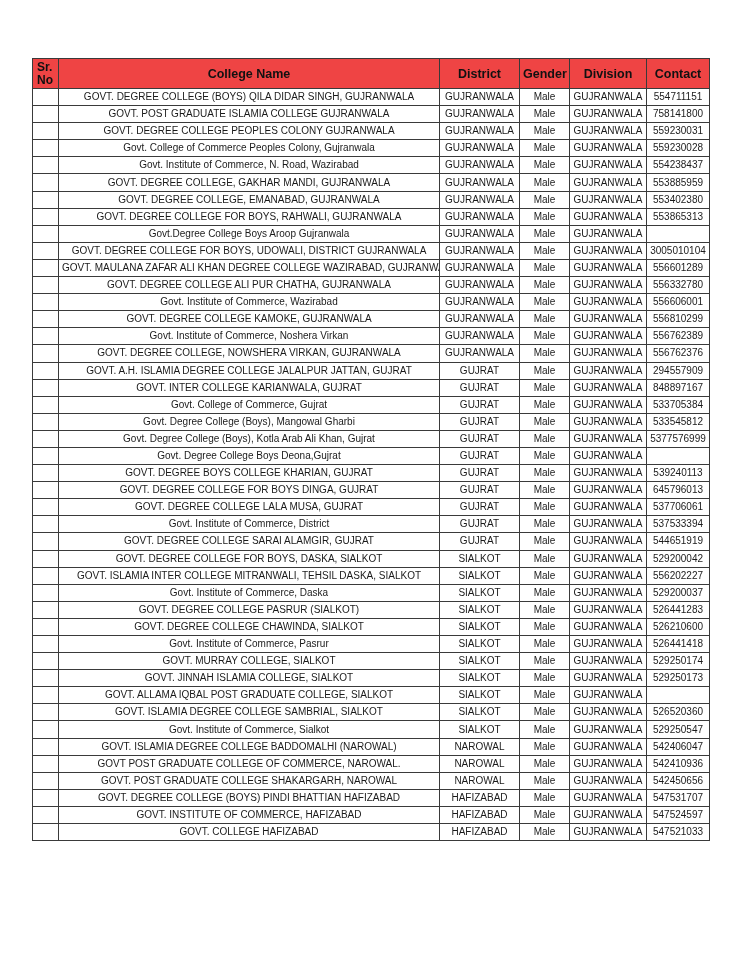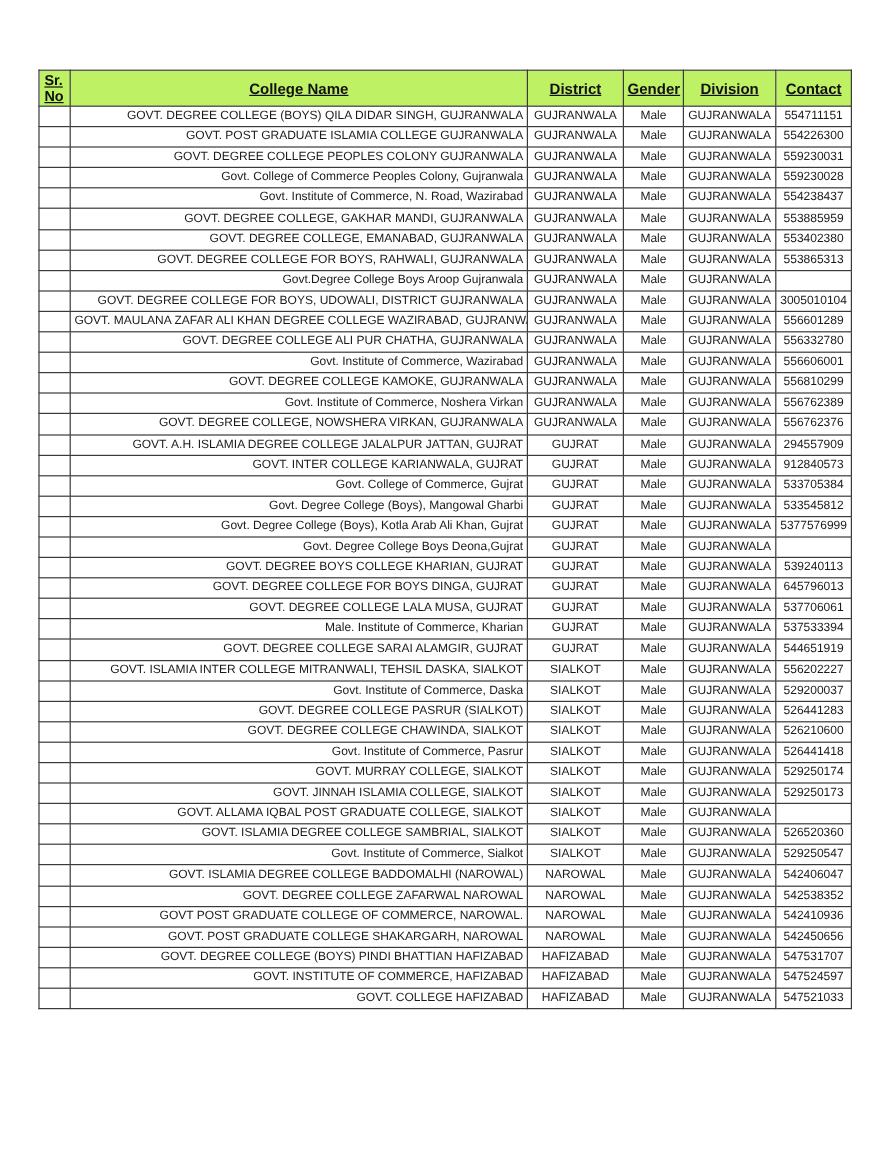--- a/index.html
+++ b/index.html
@@ -1,23 +1,23 @@
 <!DOCTYPE html>
 <html><head>
 <meta charset="utf-8">
 <style>
   html, body { margin: 0; padding: 0; background: #ffffff; }
   body { width: 742px; height: 960px; position: relative; overflow: hidden; font-family: "Liberation Sans", "DejaVu Sans", sans-serif; color: #1a1a1a; }
   .sheet { position: absolute; left: 32px; top: 58px; width: 677px; }
   table { border-collapse: collapse; width: 677px; table-layout: fixed; }
   th, td { border: 1px solid #3a3a3a; padding: 0 3px; white-space: nowrap; overflow: hidden; }
-  thead th { background: #bef264; font-weight: bold; font-size: 12.5px; color: #111; height: 29px; text-align: center; border-width: 1.5px; text-decoration: underline; }
+  thead th { background: #ef4444; font-weight: bold; font-size: 12.5px; color: #111; height: 29px; text-align: center; border-width: 1.5px; }
   thead th.sr { font-size: 12px; line-height: 13px; text-align: left; padding-left: 4px; }
   tbody td { font-size: 10px; height: 16.1px; line-height: 16px; }
-  td.name { text-align: right; padding-left: 3px; }
+  td.name { text-align: center; padding-left: 3px; }
   td.c { text-align: center; }
   col.c-sr { width: 26px; }
   col.c-name { width: 381px; }
   col.c-dist { width: 80px; }
   col.c-gen { width: 50px; }
   col.c-div { width: 77px; }
   col.c-con { width: 63px; }
   tbody tr { background: #fff; }
 </style>
 </head>
@@ -51,21 +51,21 @@
           <td class="c">Male</td>
           <td class="c">GUJRANWALA</td>
           <td class="c">554711151</td>
         </tr>
         <tr>
           <td class="c"></td>
           <td class="name">GOVT. POST GRADUATE ISLAMIA COLLEGE GUJRANWALA</td>
           <td class="c">GUJRANWALA</td>
           <td class="c">Male</td>
           <td class="c">GUJRANWALA</td>
-          <td class="c">554226300</td>
+          <td class="c">758141800</td>
         </tr>
         <tr>
           <td class="c"></td>
           <td class="name">GOVT. DEGREE COLLEGE PEOPLES COLONY GUJRANWALA</td>
           <td class="c">GUJRANWALA</td>
           <td class="c">Male</td>
           <td class="c">GUJRANWALA</td>
           <td class="c">559230031</td>
         </tr>
         <tr>
@@ -179,21 +179,21 @@
           <td class="c">Male</td>
           <td class="c">GUJRANWALA</td>
           <td class="c">294557909</td>
         </tr>
         <tr>
           <td class="c"></td>
           <td class="name">GOVT. INTER COLLEGE KARIANWALA, GUJRAT</td>
           <td class="c">GUJRAT</td>
           <td class="c">Male</td>
           <td class="c">GUJRANWALA</td>
-          <td class="c">912840573</td>
+          <td class="c">848897167</td>
         </tr>
         <tr>
           <td class="c"></td>
           <td class="name">Govt. College of Commerce, Gujrat</td>
           <td class="c">GUJRAT</td>
           <td class="c">Male</td>
           <td class="c">GUJRANWALA</td>
           <td class="c">533705384</td>
         </tr>
         <tr>
@@ -239,33 +239,41 @@
         <tr>
           <td class="c"></td>
           <td class="name">GOVT. DEGREE COLLEGE LALA MUSA, GUJRAT</td>
           <td class="c">GUJRAT</td>
           <td class="c">Male</td>
           <td class="c">GUJRANWALA</td>
           <td class="c">537706061</td>
         </tr>
         <tr>
           <td class="c"></td>
-          <td class="name">Male. Institute of Commerce, Kharian</td>
+          <td class="name">Govt. Institute of Commerce, District</td>
           <td class="c">GUJRAT</td>
           <td class="c">Male</td>
           <td class="c">GUJRANWALA</td>
           <td class="c">537533394</td>
         </tr>
         <tr>
           <td class="c"></td>
           <td class="name">GOVT. DEGREE COLLEGE SARAI ALAMGIR, GUJRAT</td>
           <td class="c">GUJRAT</td>
           <td class="c">Male</td>
           <td class="c">GUJRANWALA</td>
           <td class="c">544651919</td>
+        </tr>
+        <tr>
+          <td class="c"></td>
+          <td class="name">GOVT. DEGREE COLLEGE FOR BOYS, DASKA, SIALKOT</td>
+          <td class="c">SIALKOT</td>
+          <td class="c">Male</td>
+          <td class="c">GUJRANWALA</td>
+          <td class="c">529200042</td>
         </tr>
         <tr>
           <td class="c"></td>
           <td class="name">GOVT. ISLAMIA INTER COLLEGE MITRANWALI, TEHSIL DASKA, SIALKOT</td>
           <td class="c">SIALKOT</td>
           <td class="c">Male</td>
           <td class="c">GUJRANWALA</td>
           <td class="c">556202227</td>
         </tr>
         <tr>
@@ -340,28 +348,20 @@
           <td class="c">GUJRANWALA</td>
           <td class="c">529250547</td>
         </tr>
         <tr>
           <td class="c"></td>
           <td class="name">GOVT. ISLAMIA DEGREE COLLEGE BADDOMALHI (NAROWAL)</td>
           <td class="c">NAROWAL</td>
           <td class="c">Male</td>
           <td class="c">GUJRANWALA</td>
           <td class="c">542406047</td>
-        </tr>
-        <tr>
-          <td class="c"></td>
-          <td class="name">GOVT. DEGREE COLLEGE ZAFARWAL NAROWAL</td>
-          <td class="c">NAROWAL</td>
-          <td class="c">Male</td>
-          <td class="c">GUJRANWALA</td>
-          <td class="c">542538352</td>
         </tr>
         <tr>
           <td class="c"></td>
           <td class="name">GOVT POST GRADUATE COLLEGE OF COMMERCE, NAROWAL.</td>
           <td class="c">NAROWAL</td>
           <td class="c">Male</td>
           <td class="c">GUJRANWALA</td>
           <td class="c">542410936</td>
         </tr>
         <tr>

